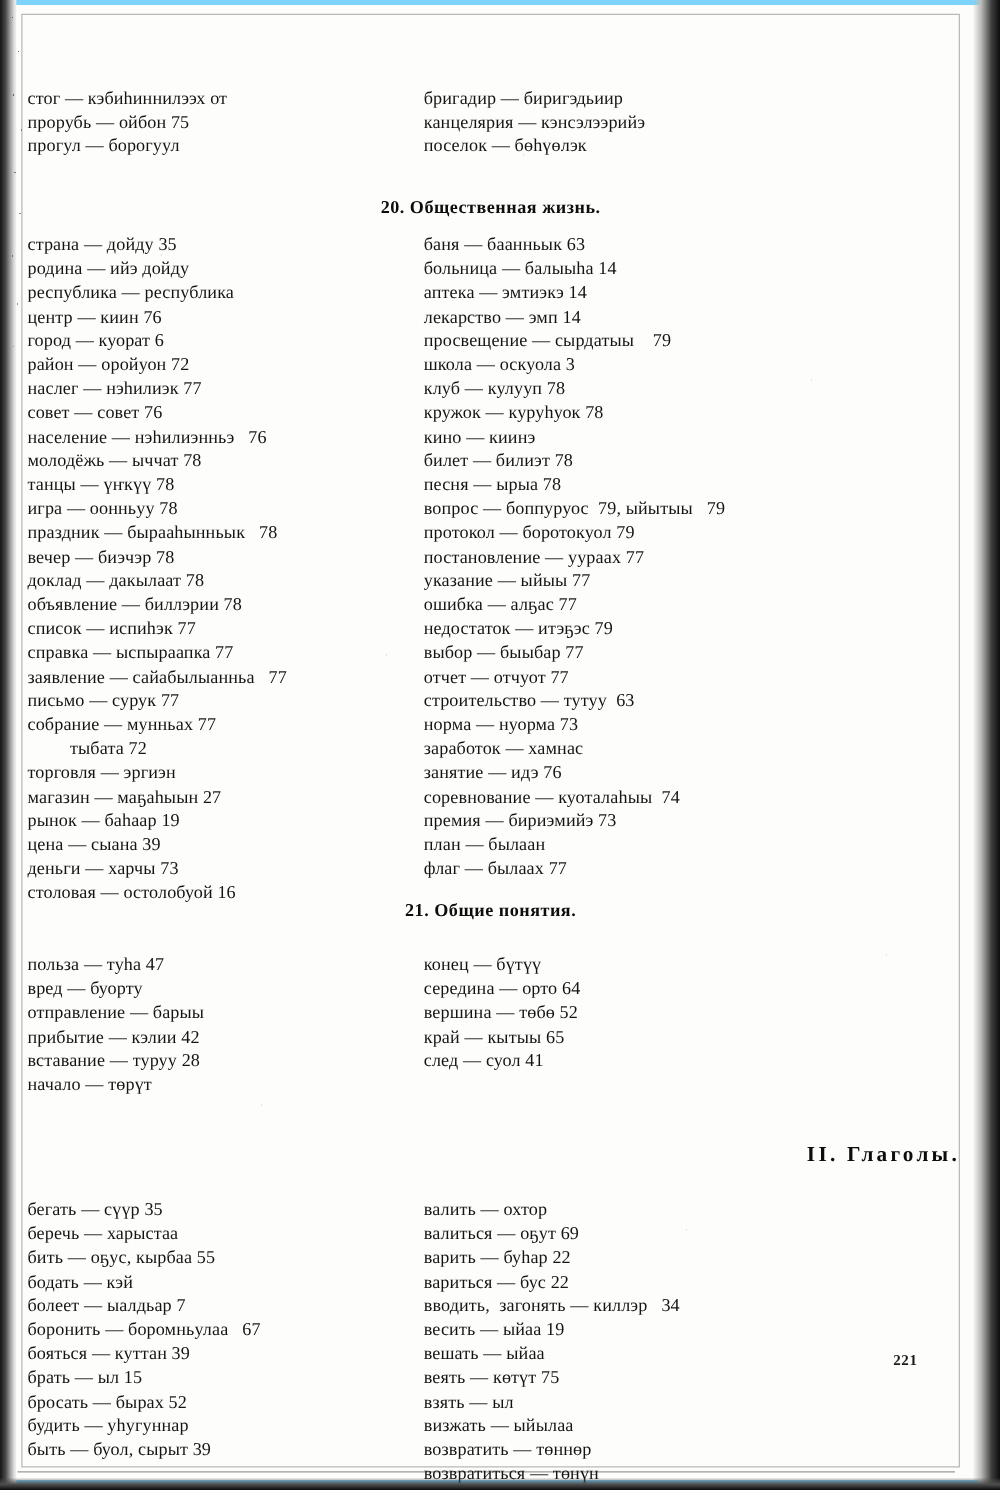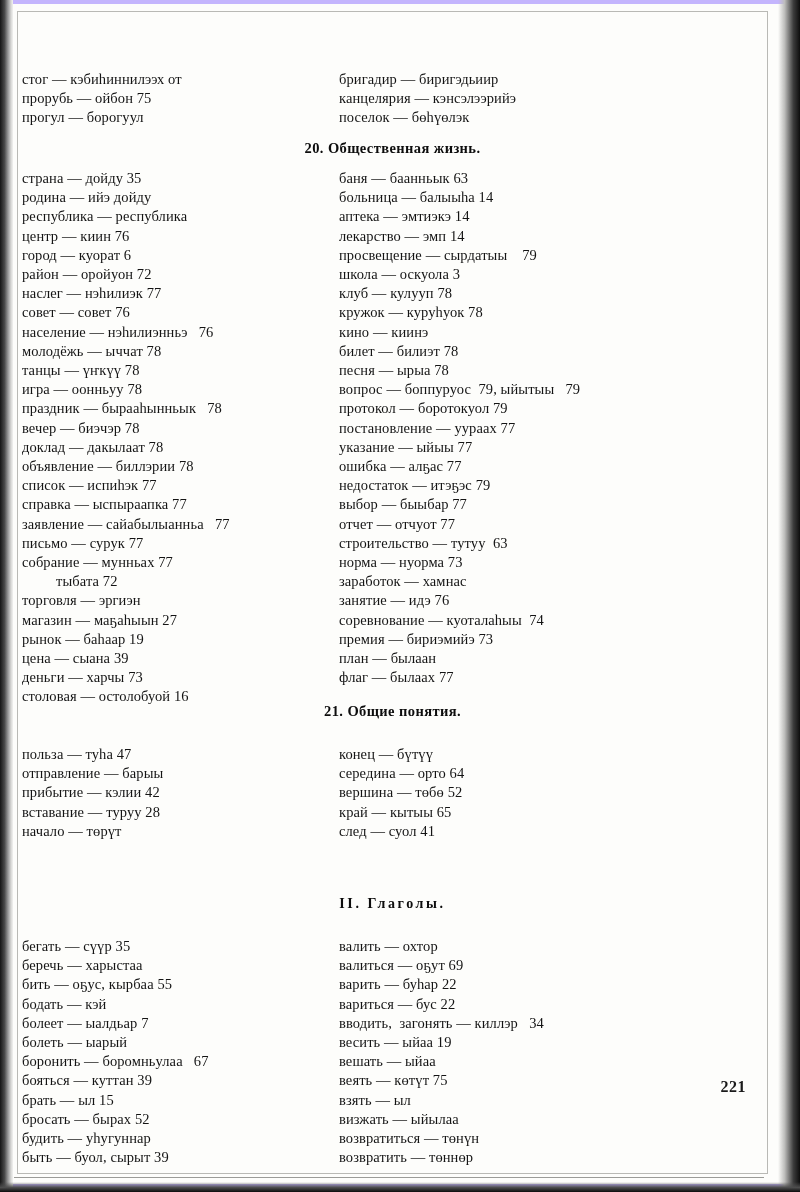--- a/index.html
+++ b/index.html
@@ -12,21 +12,21 @@
     height: 1192px;
     overflow: hidden;
     font-family: "Liberation Serif", "DejaVu Serif", serif;
   }
 
   
   #scan {
     position: relative;
     width: 800px;
     height: 1192px;
-    background: #c4b5fd;
+    background: #7dd3fc;
   }
   
   #paper {
     position: absolute;
     left: 9px;
     top: 4px;
     width: 777px;
     height: 1180px;
     background: #fdfdfb;
     box-sizing: border-box;
@@ -128,32 +128,32 @@
   }
 
   .section-title {
     text-align: center;
     font-weight: bold;
     font-size: 14.5px;
     letter-spacing: .4px;
     color: #0d0d0d;
   }
   .part-title {
-    text-align: center;
+    text-align: right;
     font-weight: bold;
-    font-size: 14px;
+    font-size: 17px;
     letter-spacing: 2.6px;
     color: #0d0d0d;
   }
 
   .folio {
     position: absolute;
-    right: 22px;
+    right: 34px;
     bottom: 78px;
-    font-size: 16px;
+    font-size: 12px;
     font-weight: bold;
     color: #1a1a1a;
     letter-spacing: .5px;
     text-align: right;
   }
 
   
   #grain {
     position: absolute;
     left: 9px; top: 4px;
@@ -185,21 +185,21 @@
         <div class="line">прорубь — ойбон 75</div>
         <div class="line">прогул — борогуул</div>
       </div>
       <div class="col col-right">
         <div class="line">бригадир — биригэдьиир</div>
         <div class="line">канцелярия — кэнсэлээрийэ</div>
         <div class="line">поселок — бөһүөлэк</div>
       </div>
     </div>
 
-    <div class="section-title" style="margin-top:10px;">20. Общественная жизнь.</div>
+    <div class="section-title" style="margin-top:28px;">20. Общественная жизнь.</div>
 
     <div class="col-wrap" style="height:510px; margin-top:12px;">
       <div class="col col-left">
         <div class="line">страна — дойду 35</div>
         <div class="line">родина — ийэ дойду</div>
         <div class="line">республика — республика</div>
         <div class="line">центр — киин 76</div>
         <div class="line">город — куорат 6</div>
         <div class="line">район — оройуон 72</div>
         <div class="line">наслег — нэһилиэк 77</div>
@@ -254,20 +254,21 @@
         <div class="line">план — былаан</div>
         <div class="line">флаг — былаах 77</div>
       </div>
     </div>
 
     <div class="section-title" style="margin-top:24px;">21. Общие понятия.</div>
 
     <div class="col-wrap" style="height:120px; margin-top:25px;">
       <div class="col col-left">
         <div class="line">польза — туһа 47</div>
+        <div class="line">вред — буорту</div>
         <div class="line">отправление — барыы</div>
         <div class="line">прибытие — кэлии 42</div>
         <div class="line">вставание — туруу 28</div>
         <div class="line">начало — төрүт</div>
       </div>
       <div class="col col-right">
         <div class="line">конец — бүтүү</div>
         <div class="line">середина — орто 64</div>
         <div class="line">вершина — төбө 52</div>
         <div class="line">край — кытыы 65</div>
@@ -277,41 +278,40 @@
 
     <div class="part-title" style="margin-top:31px;">II. Глаголы.</div>
 
     <div class="col-wrap" style="height:240px; margin-top:25px;">
       <div class="col col-left">
         <div class="line">бегать — сүүр 35</div>
         <div class="line">беречь — харыстаа</div>
         <div class="line">бить — оҕус, кырбаа 55</div>
         <div class="line">бодать — кэй</div>
         <div class="line">болеет — ыалдьар 7</div>
-        <div class="line">болеть — ыарый</div>
         <div class="line">боронить — боромньулаа   67</div>
         <div class="line">бояться — куттан 39</div>
         <div class="line">брать — ыл 15</div>
         <div class="line">бросать — бырах 52</div>
         <div class="line">будить — уһугуннар</div>
         <div class="line">быть — буол, сырыт 39</div>
       </div>
       <div class="col col-right">
         <div class="line">валить — охтор</div>
         <div class="line">валиться — оҕут 69</div>
         <div class="line">варить — буһар 22</div>
         <div class="line">вариться — бус 22</div>
         <div class="line">вводить,  загонять — киллэр   34</div>
         <div class="line">весить — ыйаа 19</div>
         <div class="line">вешать — ыйаа</div>
         <div class="line">веять — көтүт 75</div>
         <div class="line">взять — ыл</div>
         <div class="line">визжать — ыйылаа</div>
+        <div class="line">возвратить — төннөр</div>
         <div class="line">возвратиться — төнүн</div>
-        <div class="line">возвратить — төннөр</div>
       </div>
     </div>
 
     <div class="folio">221</div>
   </div>
 
   <div id="grain"></div>
   <div id="gutter"></div>
   <div id="gutter-speckle"></div>
   <div id="right-edge"></div>

